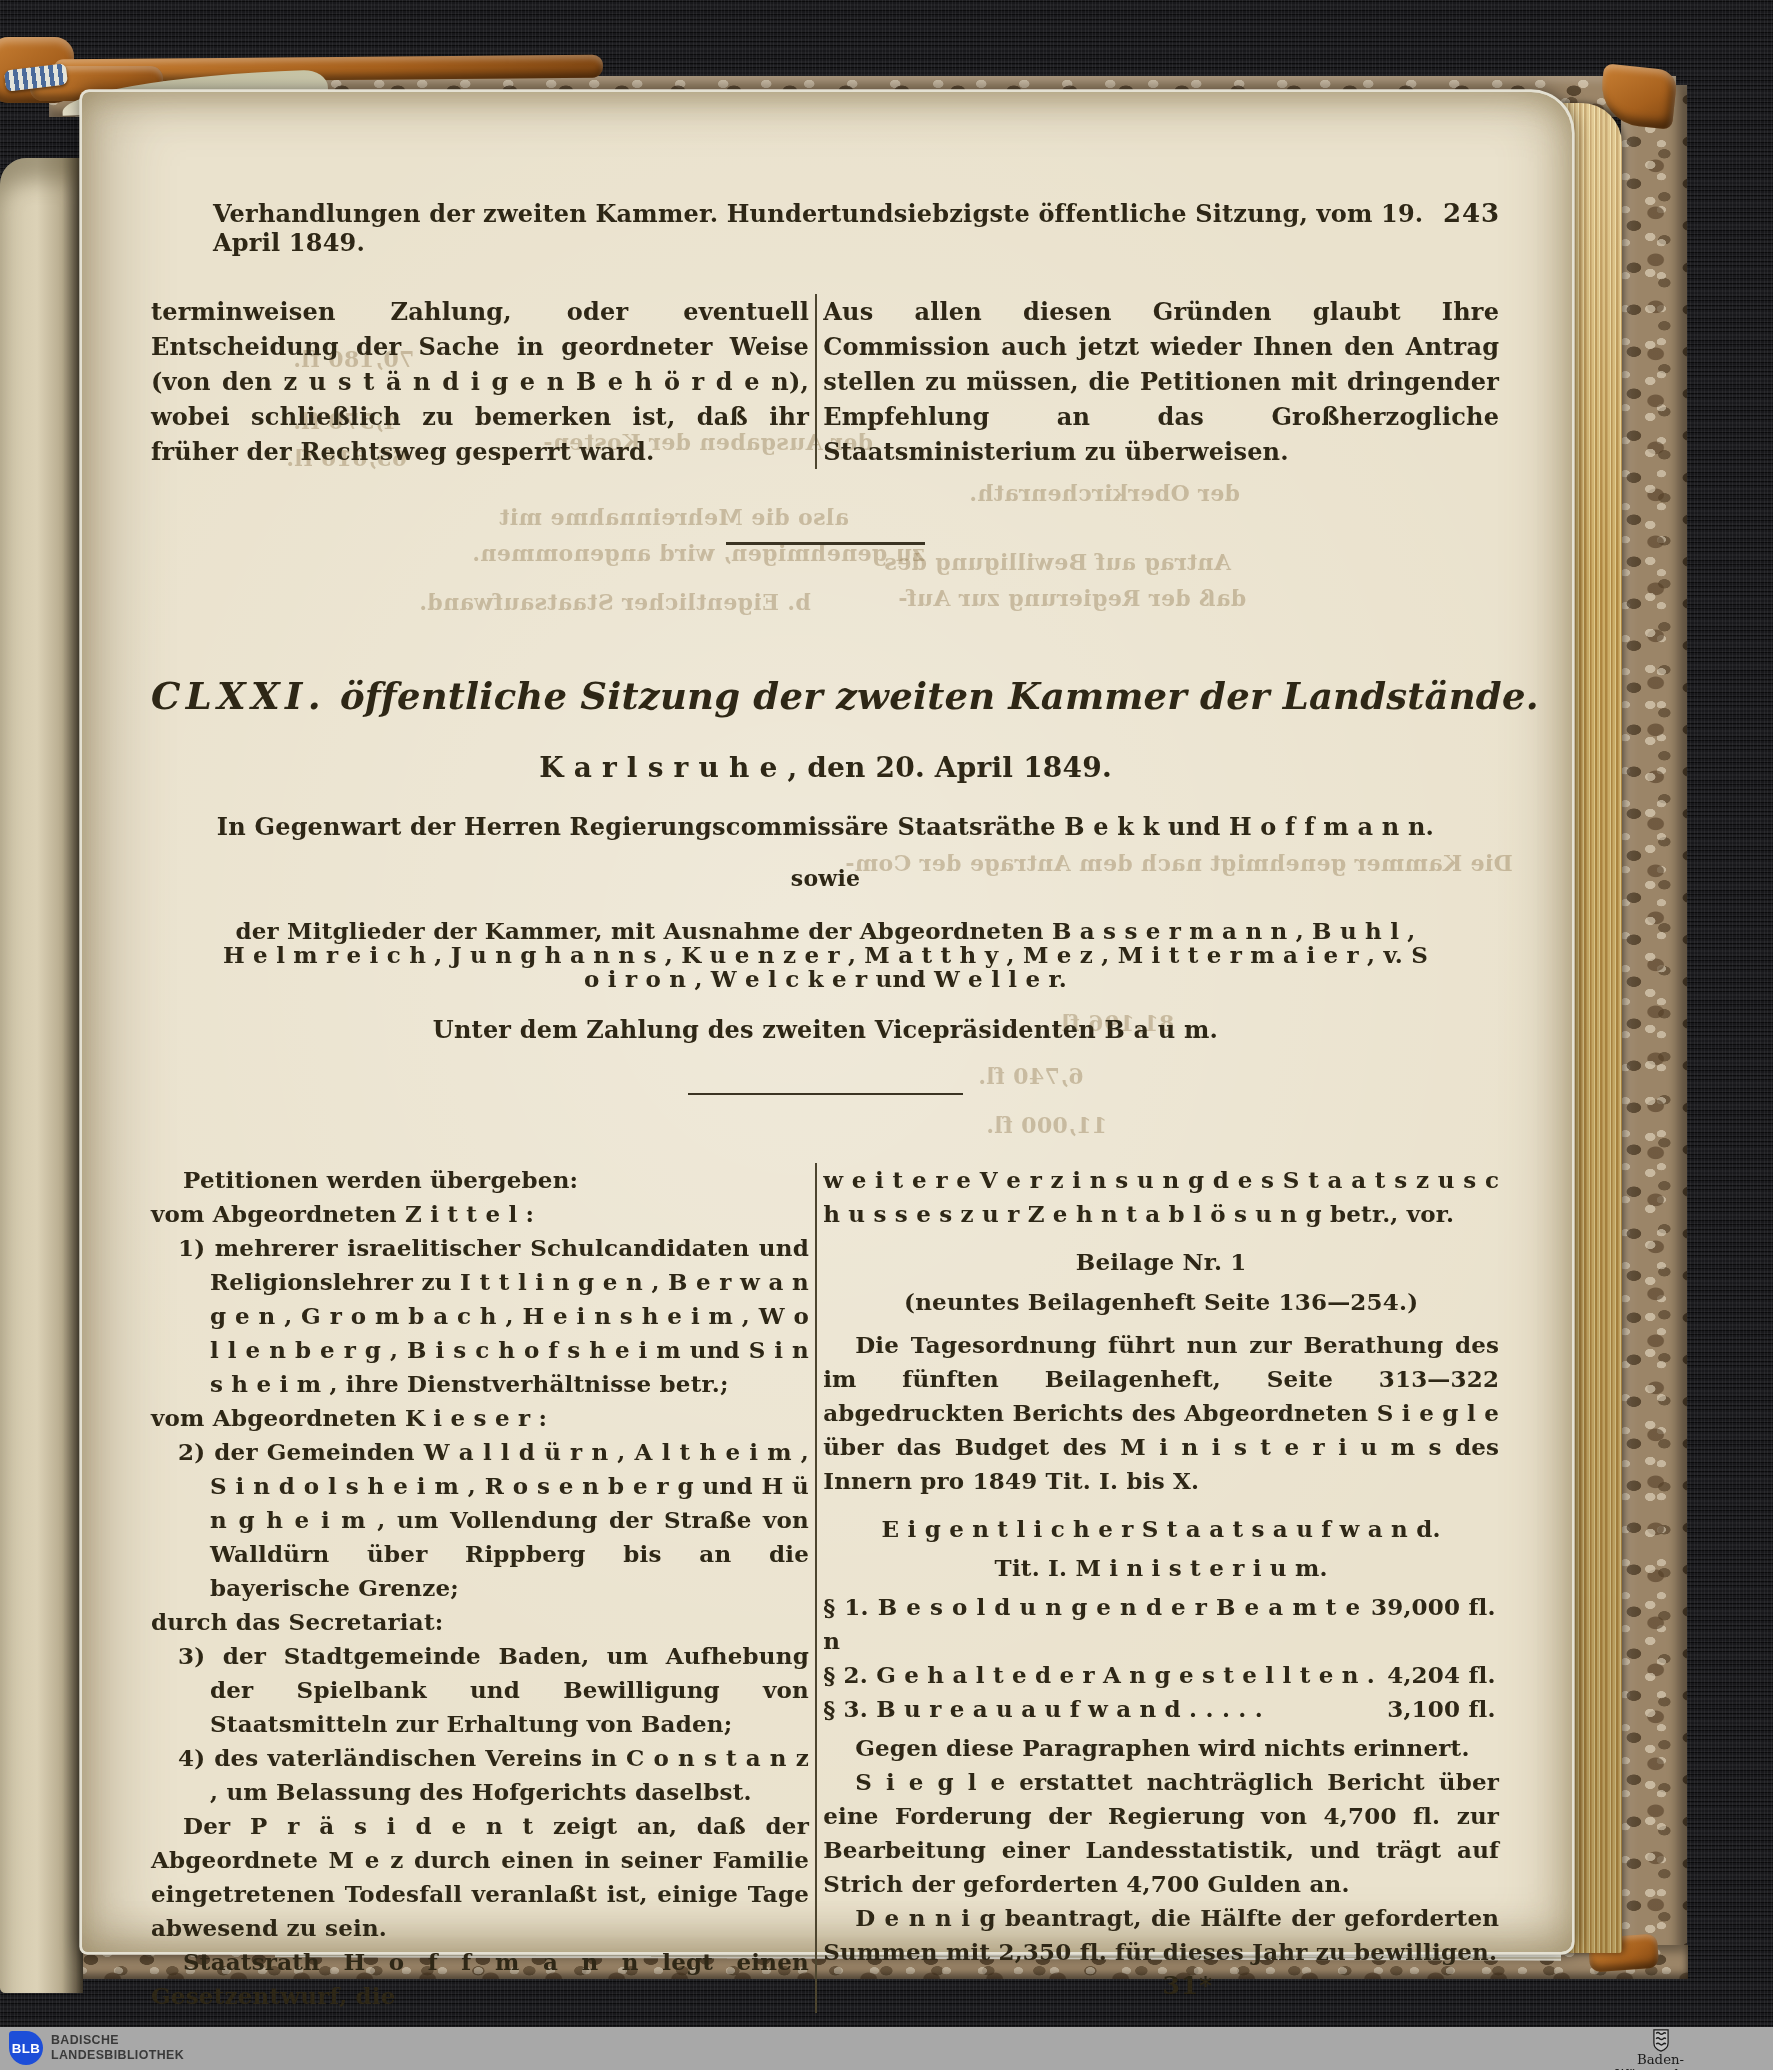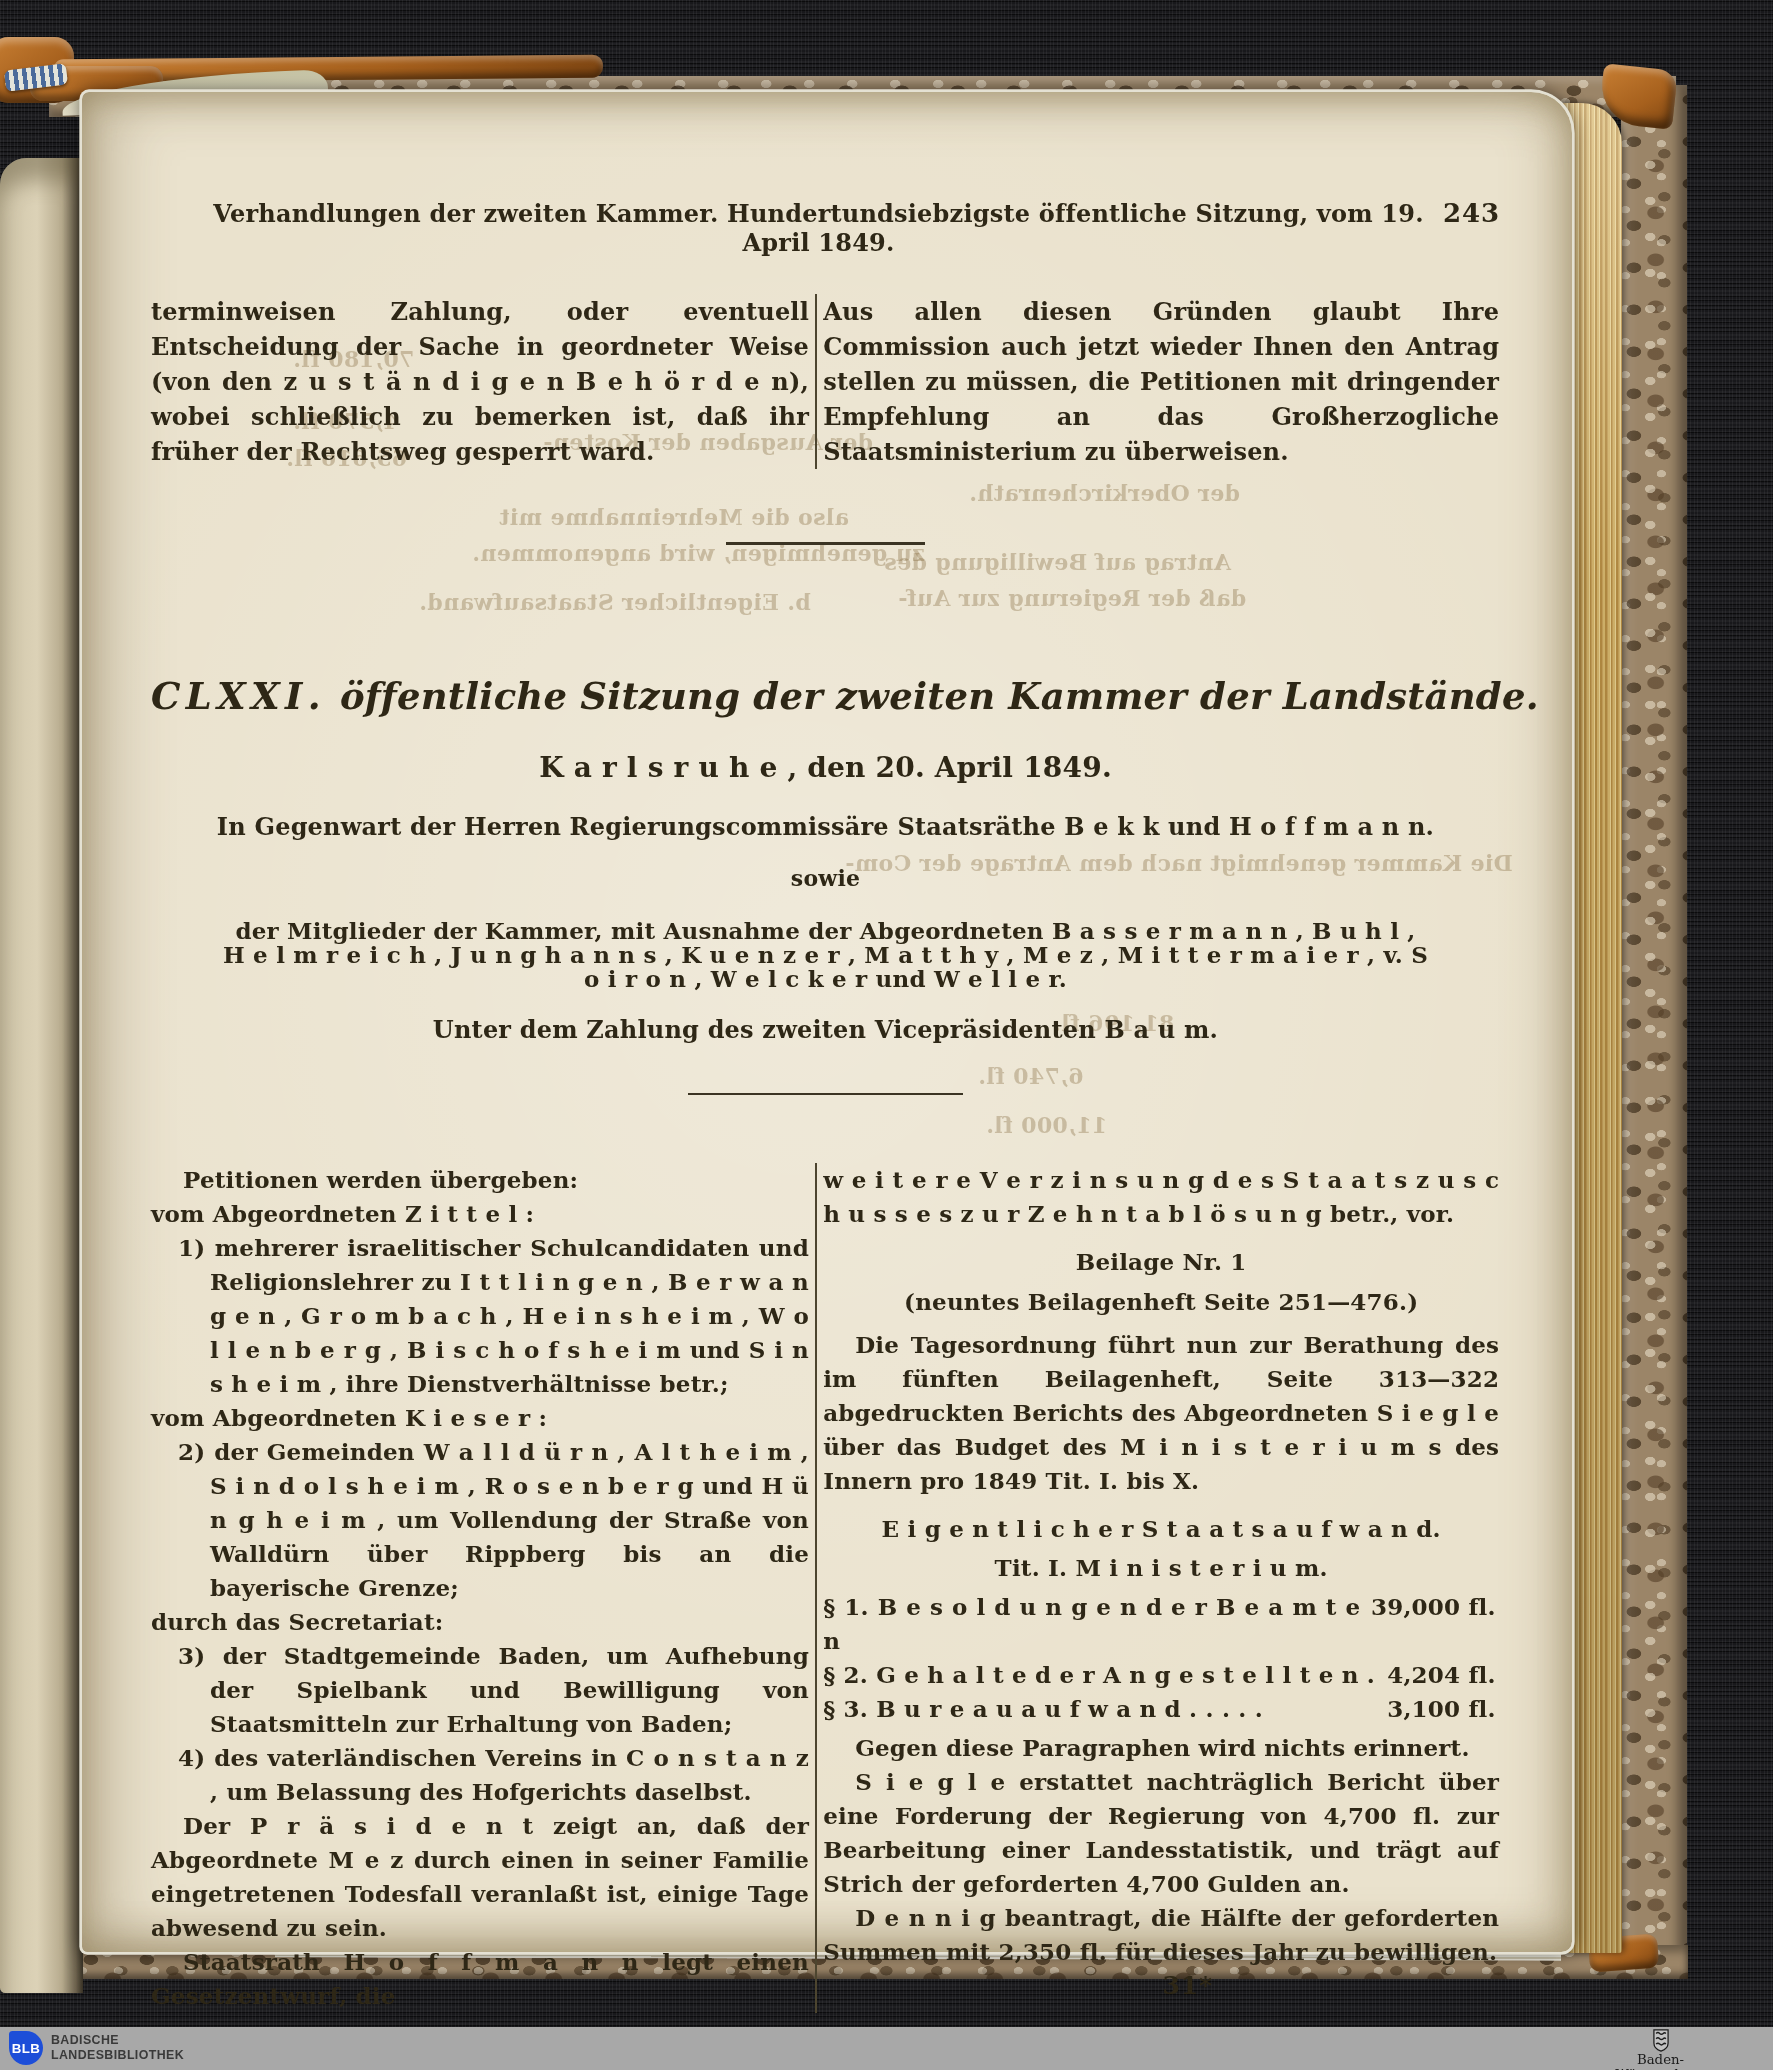--- a/index.html
+++ b/index.html
@@ -54,21 +54,21 @@
     box-shadow:
       0 0 0 2.7px #e4e1d3,
       0 0 19.5px rgba(0,0,0,.65),
       inset 0 8.9px 23px rgba(120,100,55,.22),
       inset 30px 0 62px rgba(105,85,45,.30),
       inset -23px 0 49px rgba(125,100,55,.26),
       inset 0 -16px 35px rgba(120,100,55,.22);}
   .content{position:absolute;left:69px;top:0;width:1349px;color:#2e2716;}
   .txt{font-weight:700;letter-spacing:0.2px;}
   .header-row{margin-top:106px;display:flex;align-items:baseline;font-size:24px;}
-  .header-title{flex:1;text-align:center;padding-left:62px;}
+  .header-title{flex:1;text-align:left;padding-left:62px;}
   .header-page{width:76px;text-align:right;font-size:26px;letter-spacing:0.9px;}
   .cols{display:flex;align-items:stretch;}
   .col-l{width:658px;}
   .col-r{width:676px;}
   .vdiv{width:1.8px;background:#4d452f;margin:0 6.2px;}
   .cols-top{margin-top:37px;font-size:24px;line-height:35px;text-align:justify;}
   .hrule{height:2.7px;background:#3b3423;margin:0 auto;}
   .rule1{width:199px;margin-top:73px;}
   .rule2{width:275px;margin-top:49px;}
   .session-heading{margin-top:129px;text-align:center;font-size:37px;white-space:nowrap;font-style:italic;}
@@ -179,21 +179,21 @@
           <p class="p">durch das Secretariat:</p>
           <p class="p p-item">3) der Stadtgemeinde Baden, um Aufhebung der Spielbank und Bewilligung von Staatsmitteln zur Erhaltung von Baden;</p>
           <p class="p p-item">4) des vaterländischen Vereins in C o n s t a n z ,  um Belassung des Hofgerichts daselbst.</p>
           <p class="p p-ind">Der P r ä s i d e n t  zeigt an, daß der Abgeordnete M e z durch einen in seiner Familie eingetretenen Todesfall veranlaßt ist, einige Tage abwesend zu sein.</p>
           <p class="p p-ind">Staatsrath H o f f m a n n  legt einen Gesetzentwurf, die</p>
         </div>
         <div class="vdiv"></div>
         <div class="col-r">
           <p class="p">w e i t e r e  V e r z i n s u n g  d e s  S t a a t s z u s c h u s s e s  z u r  Z e h n t a b l ö s u n g  betr., vor.</p>
           <p class="p p-center sp16">Beilage Nr. 1</p>
-          <p class="p p-center sp6">(neuntes Beilagenheft Seite 251—476.)</p>
+          <p class="p p-center sp6">(neuntes Beilagenheft Seite 136—254.)</p>
           <p class="p p-ind sp10">Die Tagesordnung führt nun zur Berathung des im fünften Beilagenheft, Seite 313—322 abgedruckten Berichts des Abgeordneten S i e g l e  über das Budget des M i n i s t e r i u m s  des Innern pro 1849 Tit. I. bis X.</p>
           <p class="p p-center sp16">E i g e n t l i c h e r  S t a a t s a u f w a n d.</p>
           <p class="p p-center sp6">Tit. I. M i n i s t e r i u m.</p>
           <div class="budget-row sp6">
             <span>§ 1. B e s o l d u n g e n  d e r  B e a m t e n</span>
             <span class="budget-amount">39,000 fl.</span>
           </div>
           <div class="budget-row">
             <span>§ 2. G e h a l t e  d e r  A n g e s t e l l t e n    .</span>
             <span class="budget-amount">4,204 fl.</span>

